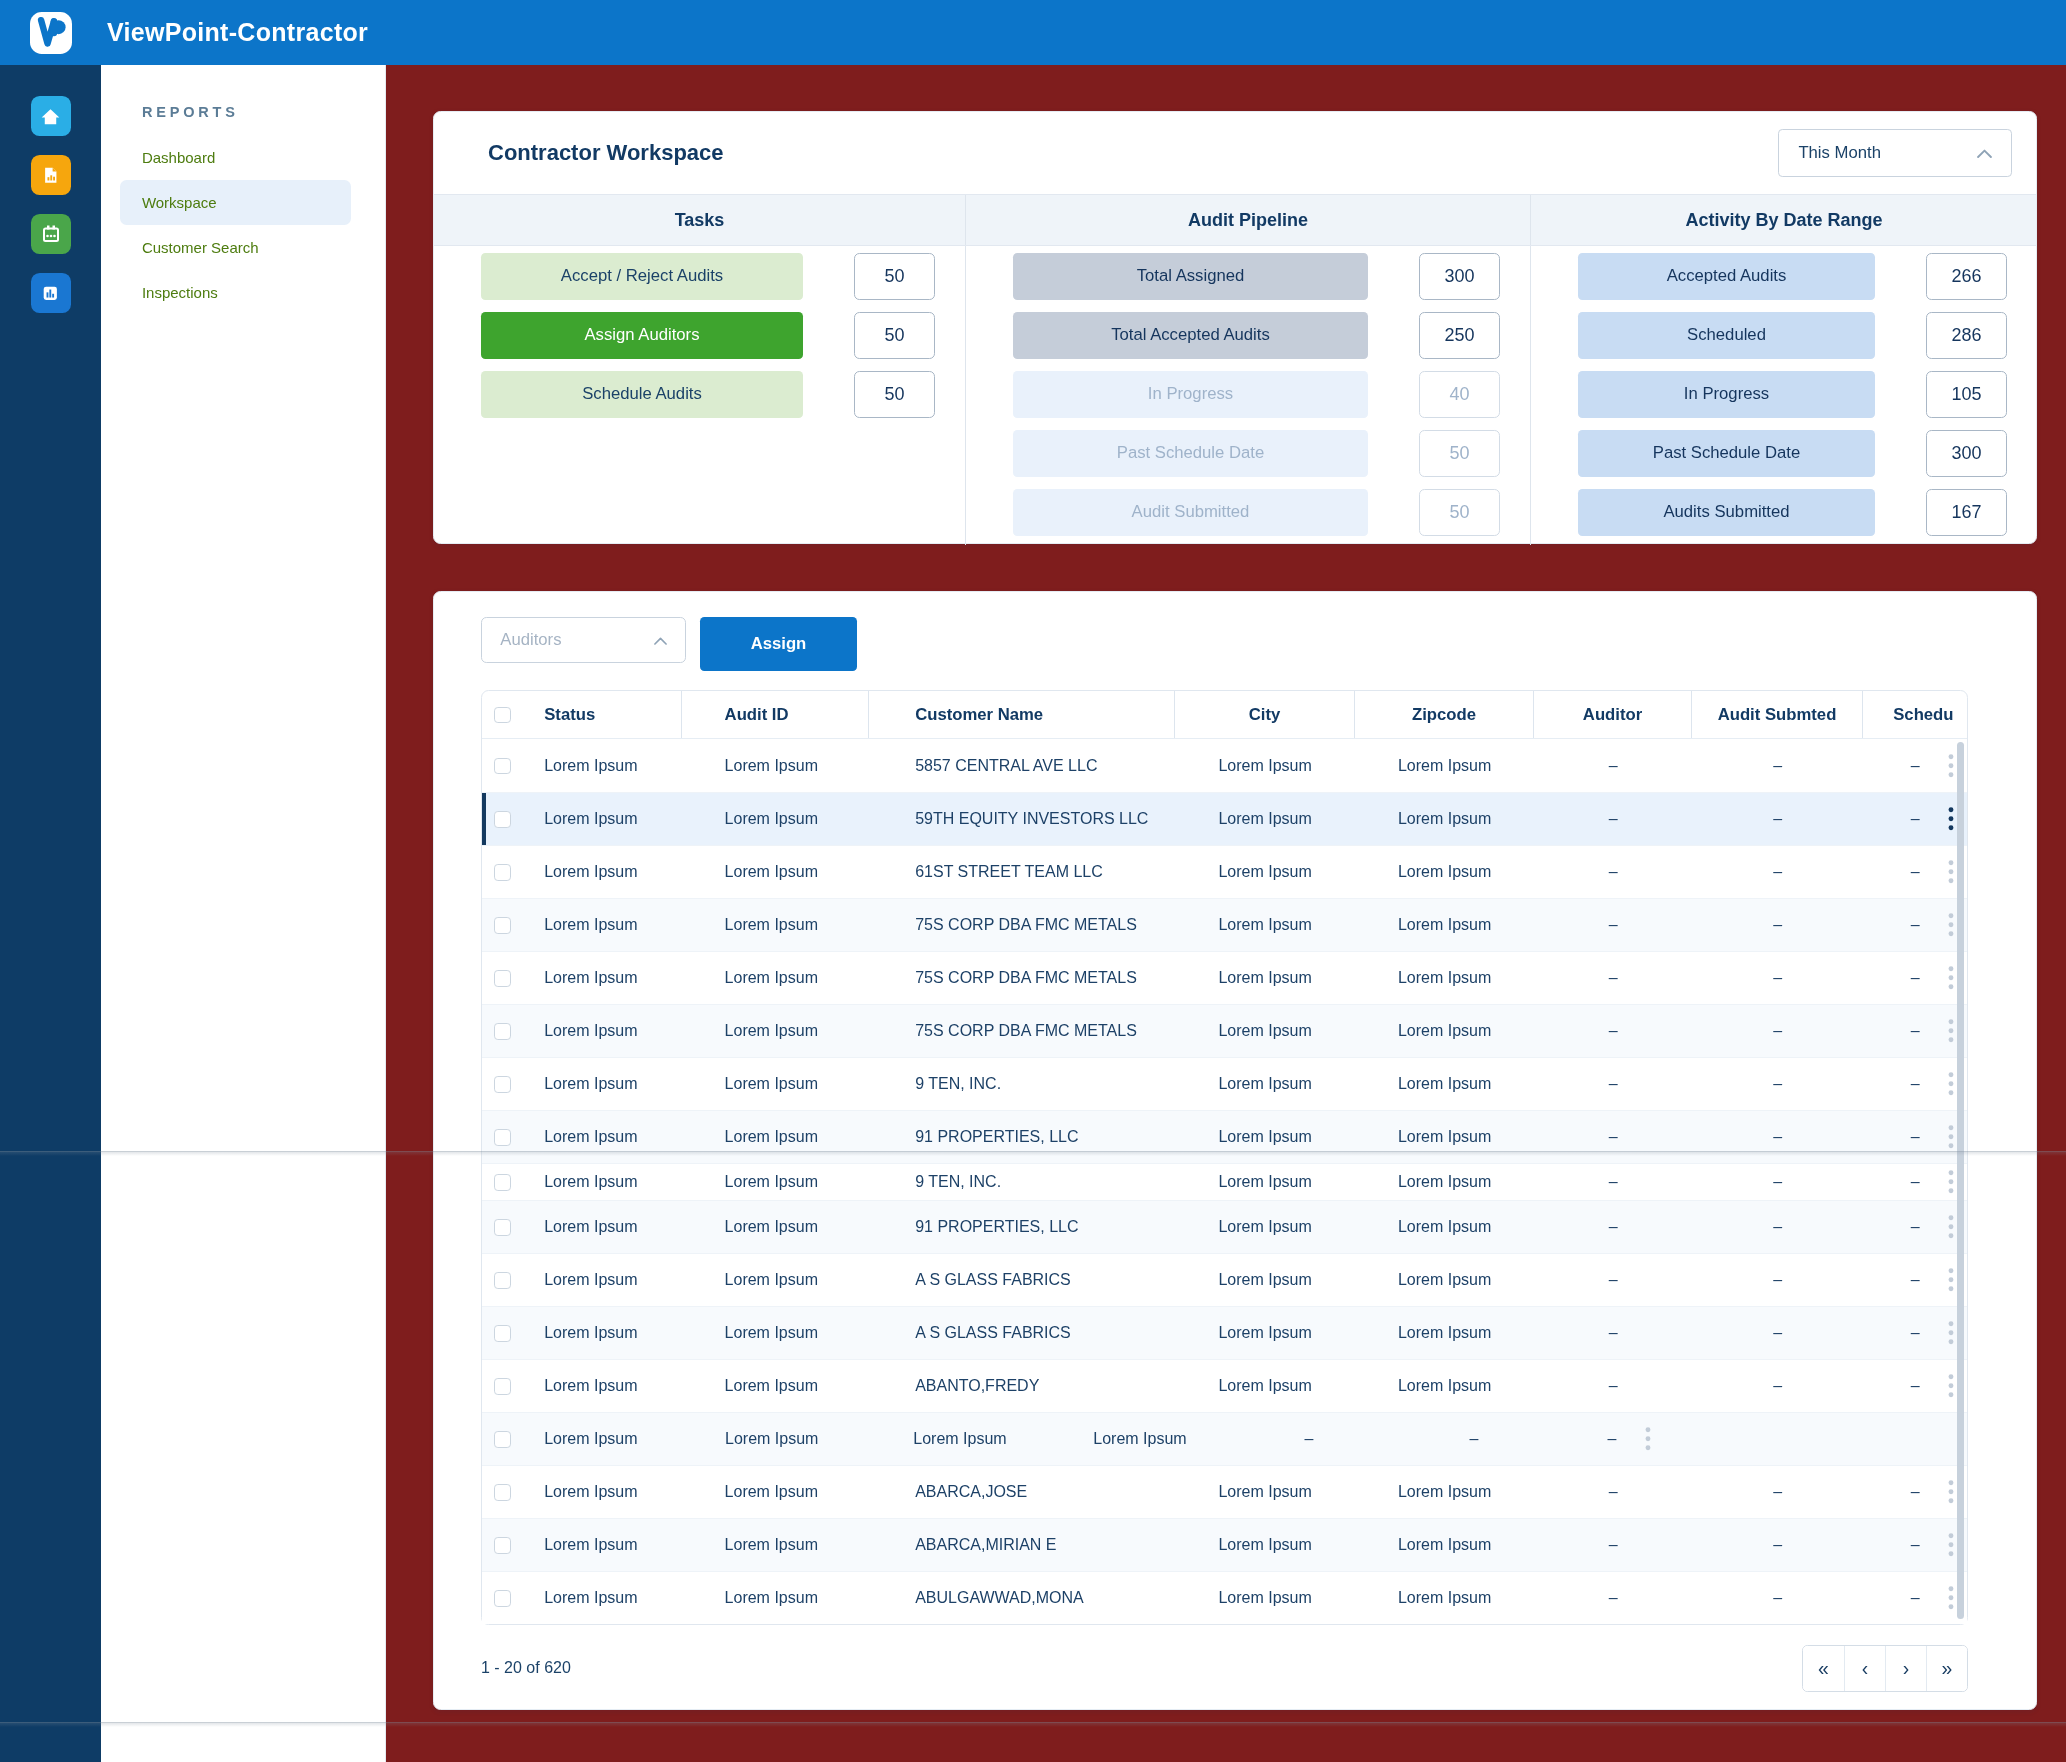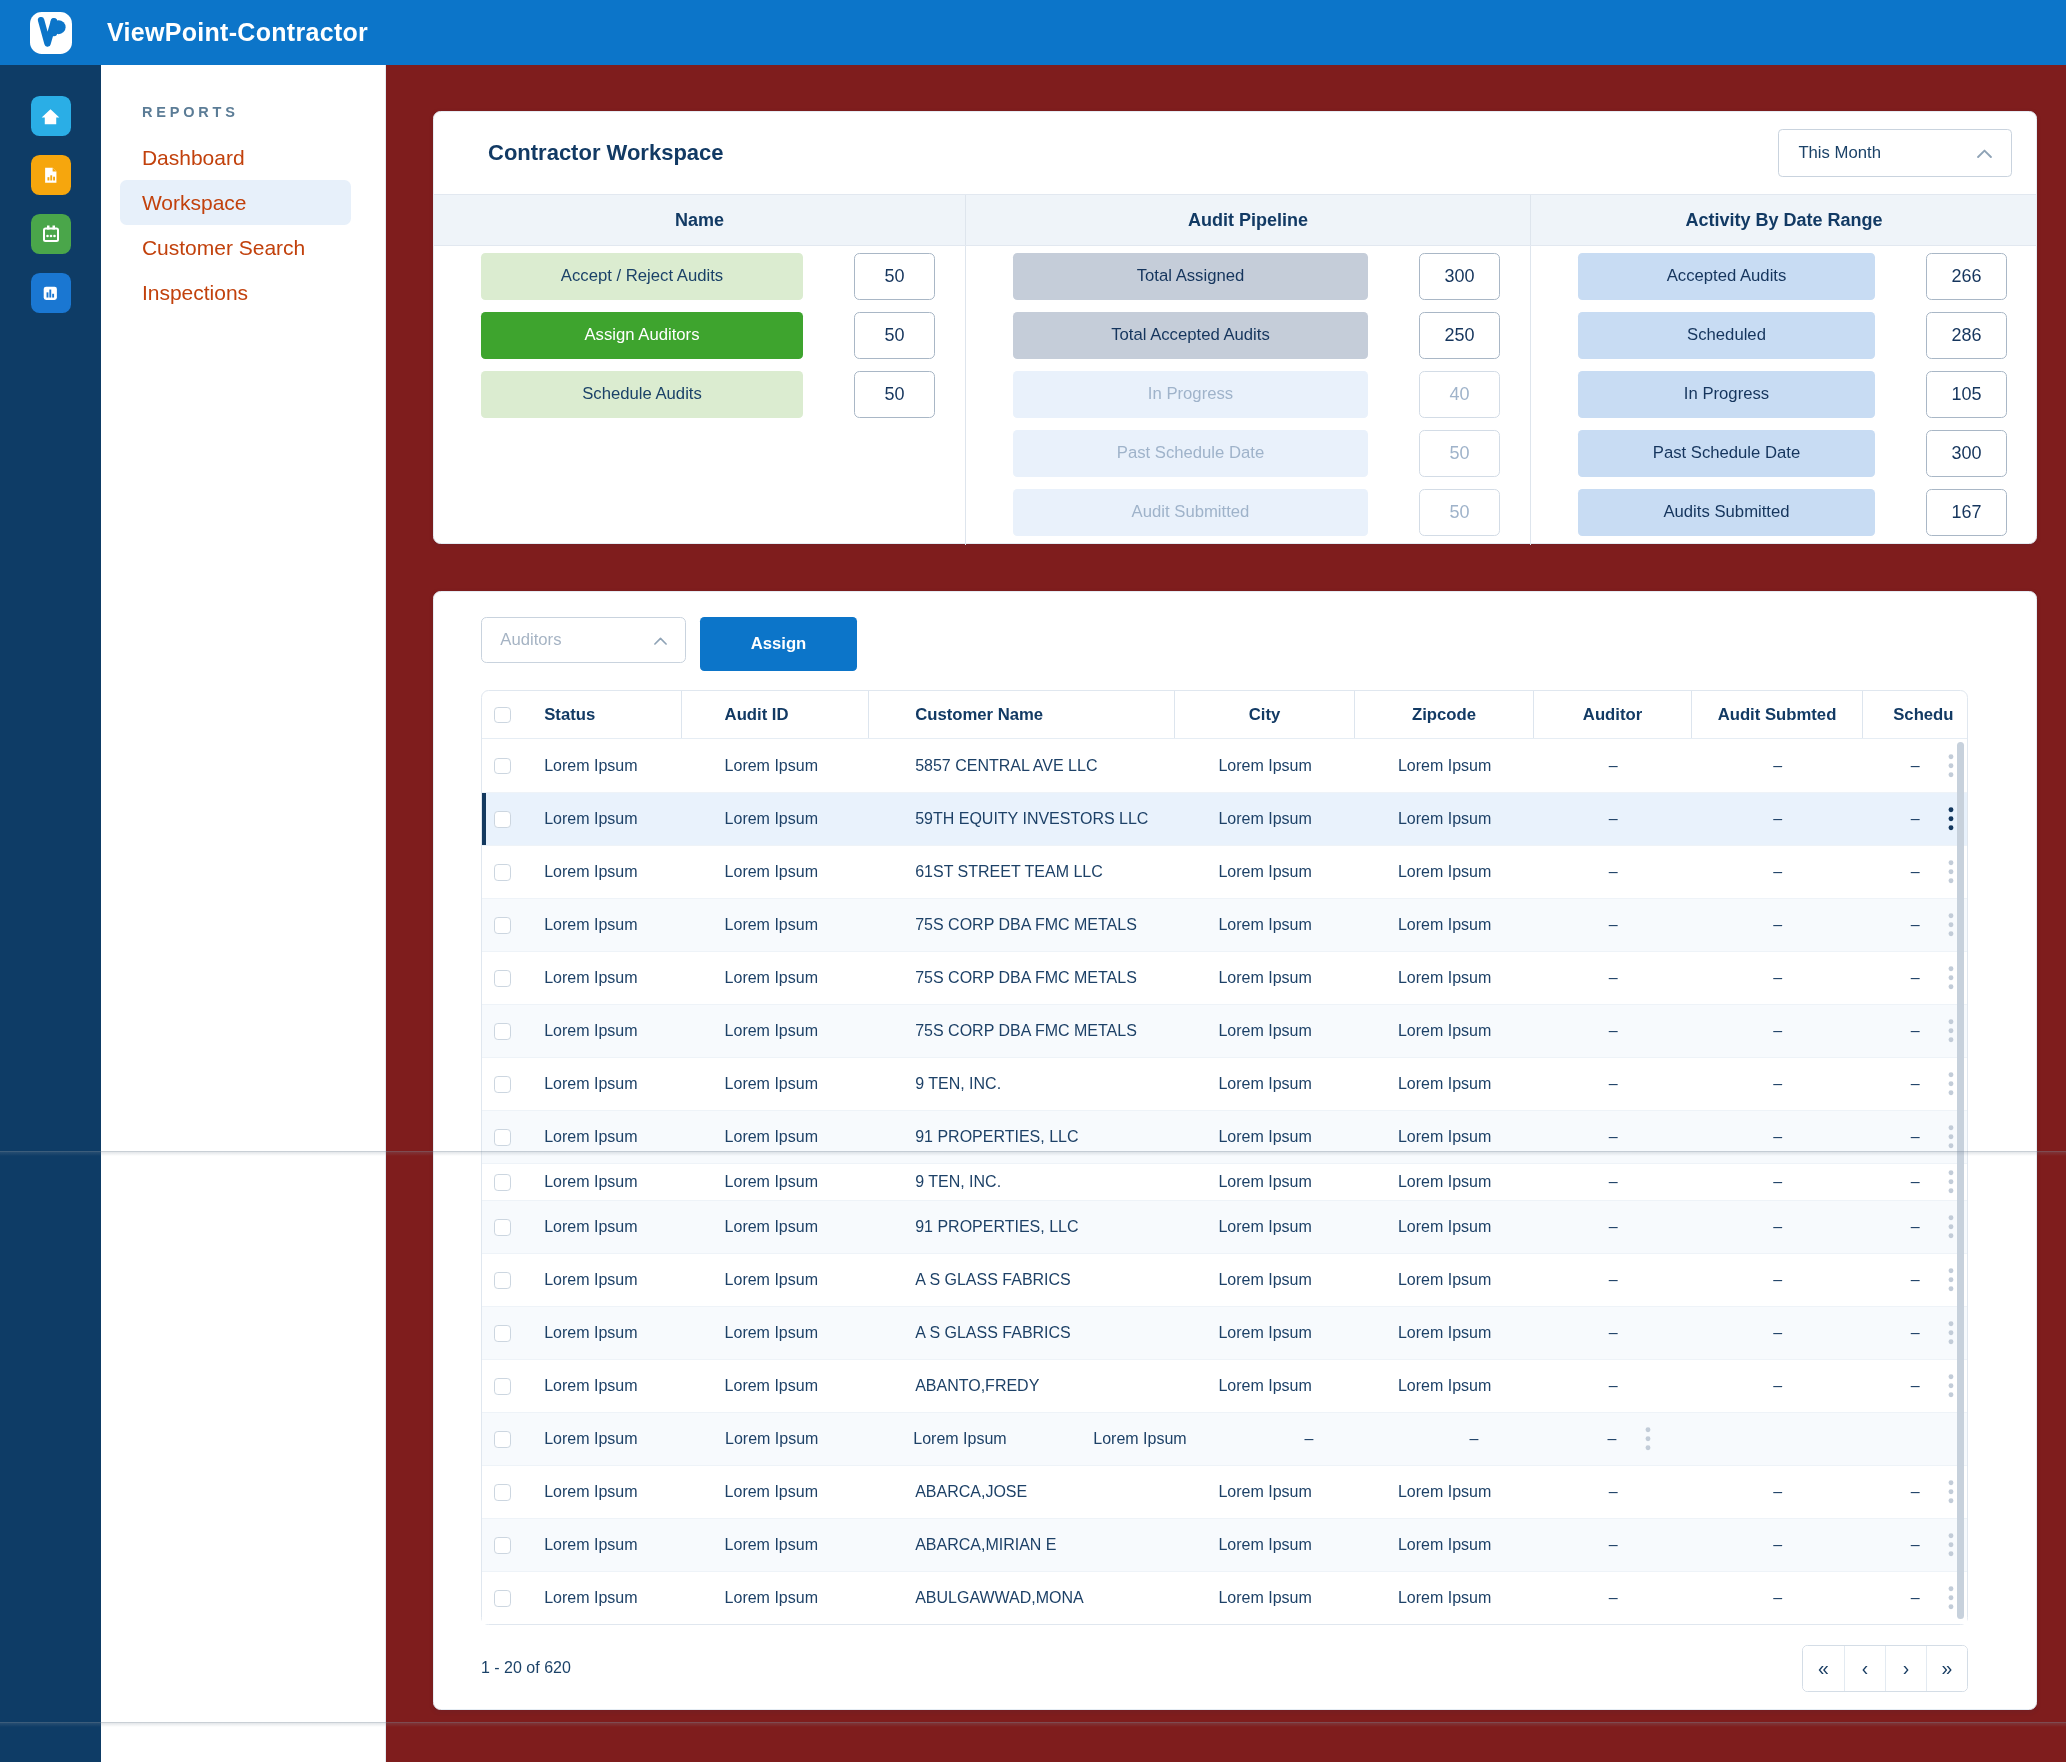--- a/index.html
+++ b/index.html
@@ -14,21 +14,21 @@
   
   .rail { position:absolute; left:0; top:65px; width:101px; bottom:0; background:#0e3c66; display:flex; flex-direction:column; align-items:center; padding-top:31px; gap:19px; }
   .tile { width:40px; height:40px; border-radius:8.6px; display:flex; align-items:center; justify-content:center; cursor:pointer; }
   .tile.t-home { background:#2aaee6; } .tile.t-report { background:#f6a60d; }
   .tile.t-calendar { background:#4aa64a; } .tile.t-chart { background:#1a77d2; }
 
   
   .sidebar { position:absolute; left:101px; top:65px; width:285px; bottom:0; background:#fff; border-right:0.5px solid #e4eaf1; }
   .sidebar-label { margin:39px 0 0 41px; font-size:14.5px; letter-spacing:3.8px; font-weight:700; color:#5b7c96; }
   .menu { list-style:none; margin:15px 0 0 0; padding:0 34px 0 19.4px; }
-  .menu-item { height:45px; display:flex; align-items:center; padding-left:21.5px; border-radius:6.5px; font-size:21px; color:#c2410c; cursor:pointer; }
+  .menu-item { height:45px; display:flex; align-items:center; padding-left:21.5px; border-radius:6.5px; font-size:15px; color:#4d7c0f; cursor:pointer; }
   .menu-item.active { background:#e7f0fa; }
 
   
   .main { position:absolute; left:386px; top:65px; right:0; bottom:0; background:#7f1d1d; }
   .card { position:absolute; background:#fff; border:0.5px solid #e5ecf3; border-radius:7.5px; box-shadow:0 1.6px 5.4px rgba(21,53,93,.10); }
 
   
   .card-workspace { left:47px; top:46px; width:1604px; height:433px; }
   .cw-header { height:82px; display:flex; align-items:center; justify-content:space-between; padding:0 24px 0 54px; }
   .cw-title { font-size:22px; font-weight:700; color:#123a64; }
@@ -151,21 +151,21 @@
       <div class="select daterange">
         <span>This Month</span>
         <span>
           <svg width="15" height="9.1" viewBox="0 0 28 17">
               <polyline points="2,15 14,3 26,15" fill="none" stroke="#8fa3b6" stroke-width="3.5" stroke-linecap="round" stroke-linejoin="round"></polyline>
             </svg>
         </span>
       </div>
     </div>
     <div class="cw-strip" id="cw-strip">
-        <div class="col-h">Name</div>
+        <div class="col-h">Tasks</div>
         <div class="col-h">Audit Pipeline</div>
         <div class="col-h">Activity By Date Range</div>
       </div>
     <div class="cw-body" id="cw-body">
         <div class="col-b">
           <div class="stat-row">
             <div class="pill green-light">Accept / Reject Audits</div>
             <div class="vbox">50</div>
           </div>
           <div class="stat-row">

